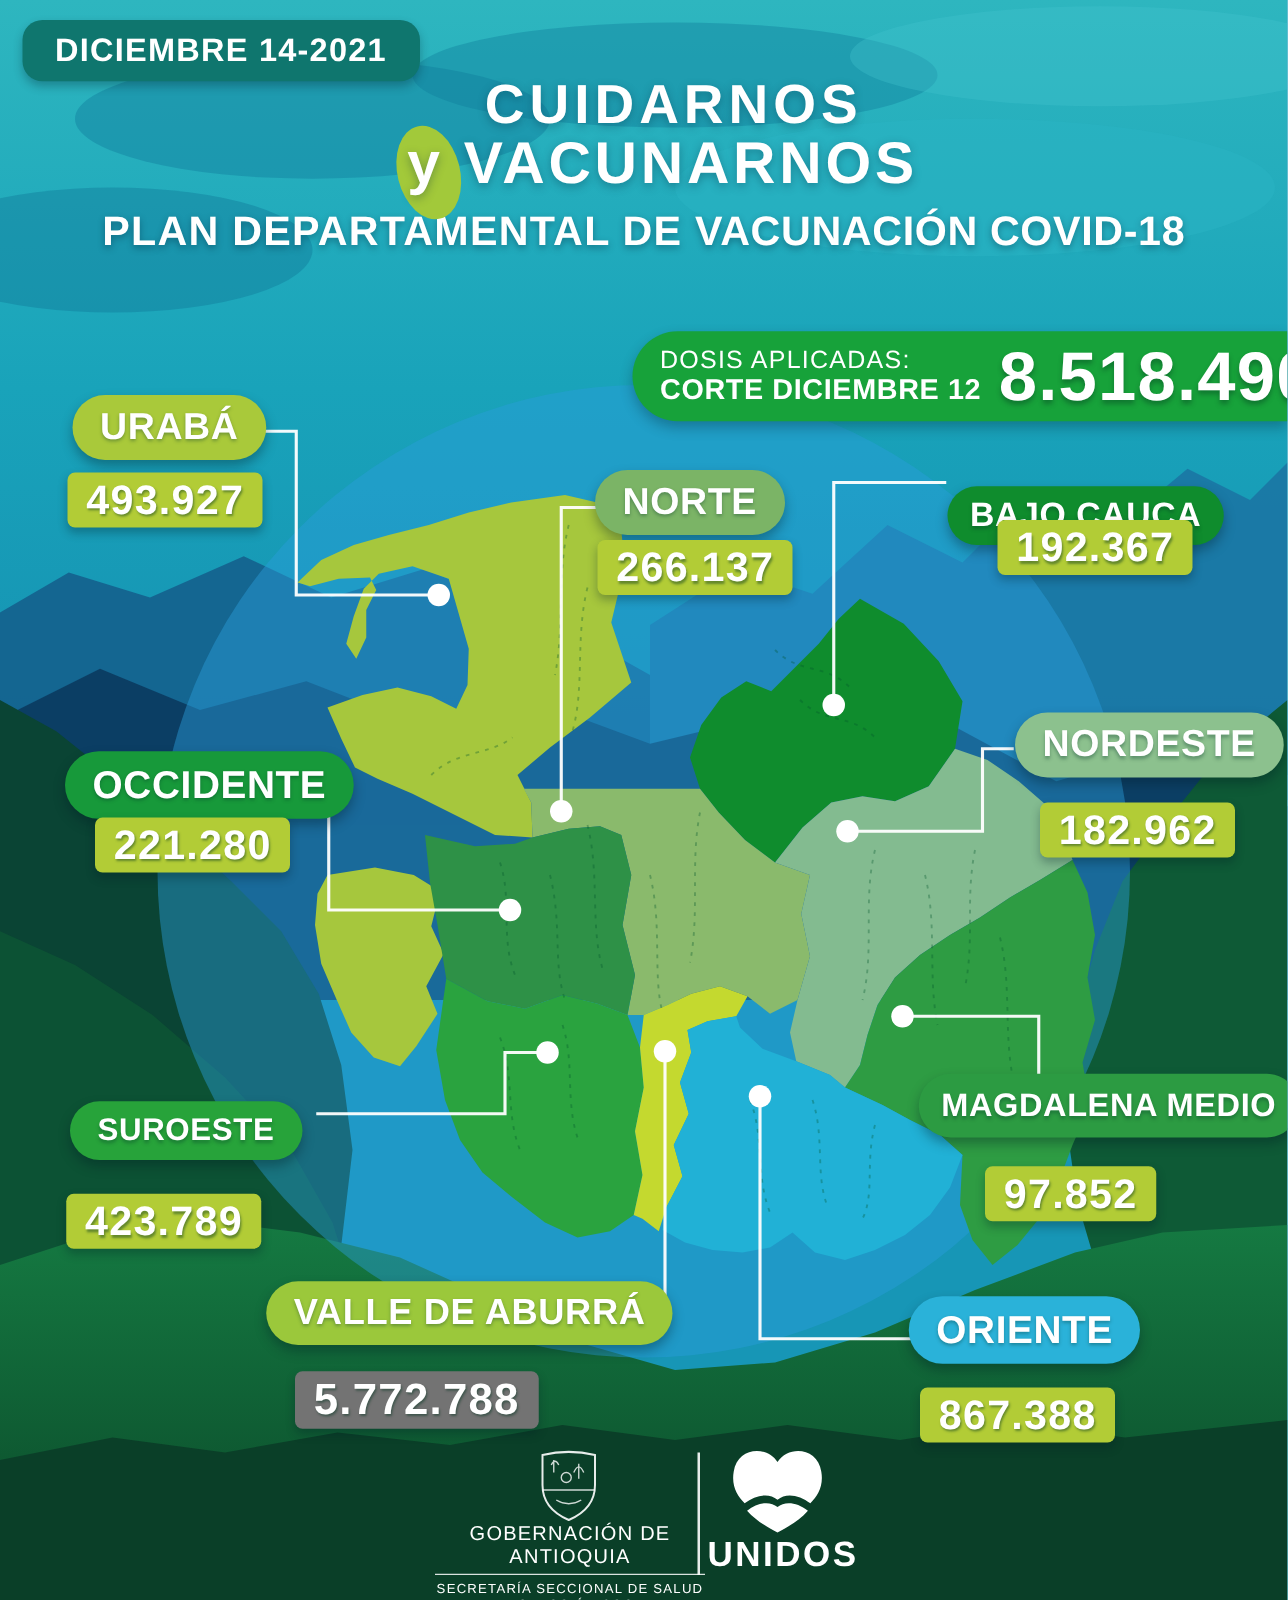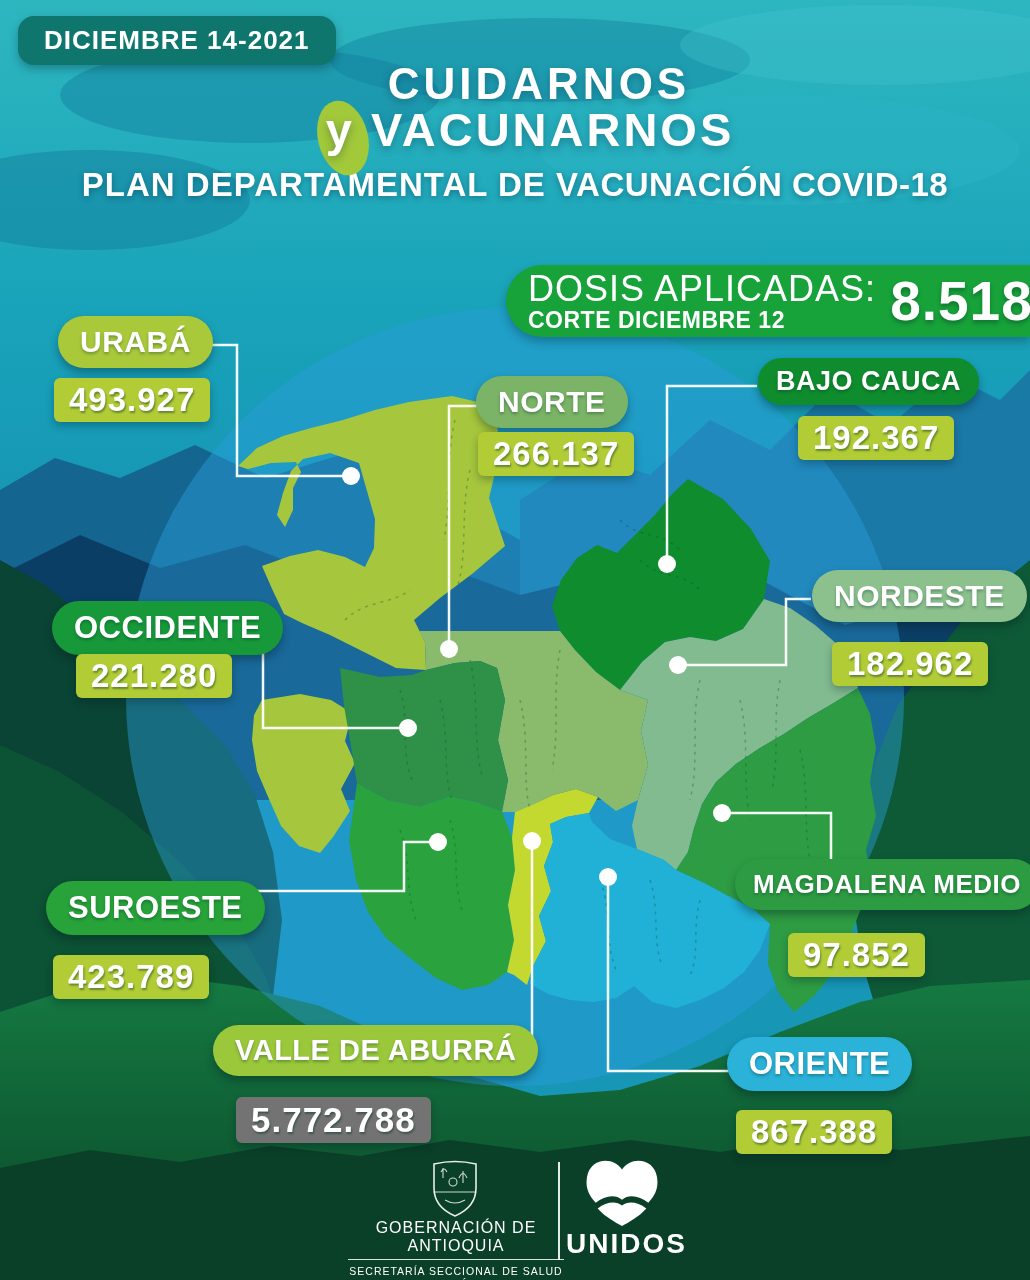--- a/index.html
+++ b/index.html
@@ -13,36 +13,36 @@
   .t2{position:relative;font-size:47px;font-weight:bold;letter-spacing:3px;line-height:1.02;
       text-shadow:0 3px 8px rgba(0,40,60,.35);margin-left:30px;}
   .t2 .yellipse{position:absolute;width:50px;height:76px;border-radius:50%;transform:rotate(-14deg);
       margin-left:-8px;margin-top:-6px;z-index:0;}
   .t2 .ych,.t2 .t2txt{position:relative;z-index:1;}
   .subtitle{font-size:33px;font-weight:bold;letter-spacing:1px;margin-top:12px;text-shadow:0 2px 6px rgba(0,40,60,.4);}
   .subtitle .sb{letter-spacing:0.5px;}
   .doses{position:absolute;right:0;top:265px;width:524px;height:72px;border-radius:36px 0 0 36px;
          display:flex;align-items:center;box-shadow:0 5px 10px rgba(0,30,40,.3);color:#fff;}
   .doses .col{margin-left:22px;line-height:1.05;white-space:nowrap;}
-  .doses .d1{font-size:36px;letter-spacing:1px;}
+  .doses .d1{font-size:20px;letter-spacing:1px;}
   .doses .d2{font-size:23px;font-weight:bold;letter-spacing:0.5px;}
   .doses .total{font-size:55px;font-weight:bold;margin-left:14px;letter-spacing:1px;text-shadow:0 3px 4px rgba(0,40,30,.35);}
   .pill{position:absolute;color:#fff;font-weight:bold;font-size:30px;letter-spacing:0.5px;
         padding:9px 22px;border-radius:999px;box-shadow:0 5px 9px rgba(0,25,35,.35);white-space:nowrap;
         text-shadow:0 2px 3px rgba(0,50,40,.35);}
   .numtag{position:absolute;color:#fff;font-weight:bold;font-size:33px;letter-spacing:1px;
         padding:3px 15px;border-radius:6px;box-shadow:0 4px 8px rgba(0,25,35,.3);white-space:nowrap;
         text-shadow:1px 2px 2px rgba(0,50,30,.45);}
   
   #pill-uraba{left:58px;top:316px;}        #num-uraba{left:54px;top:378px;}
   #pill-norte{left:476px;top:376px;}       #num-norte{left:478px;top:432px;}
   #pill-bajocauca{left:758px;top:358px;font-size:27px;padding:8px 18px;} #num-bajocauca{left:798px;top:416px;}
   #pill-occidente{left:52px;top:581px;font-size:31px;margin-top:20px;} #num-occidente{left:76px;top:654px;}
   #pill-nordeste{left:812px;top:570px;font-size:30px;} #num-nordeste{left:832px;top:642px;}
-  #pill-suroeste{left:46px;top:881px;font-size:31px;}  #num-suroeste{left:53px;top:955px;}
+  #pill-suroeste{left:56px;top:881px;font-size:25px;}  #num-suroeste{left:53px;top:955px;}
   #pill-magdalena{left:735px;top:859px;font-size:26px;padding:10px 18px;} #num-magdalena{left:788px;top:933px;}
   #pill-valle{left:213px;top:1025px;font-size:29px;}   #num-valle{left:236px;top:1097px;font-size:35px;}
   #pill-oriente{left:727px;top:1037px;font-size:31px;} #num-oriente{left:736px;top:1110px;}
   
   .gov{position:absolute;left:348px;top:1219px;width:216px;text-align:center;color:#fff;}
   .gov .g1{font-size:16px;letter-spacing:1px;border-bottom:1.5px solid rgba(255,255,255,.85);padding-bottom:4px;}
   .gov .g2{font-size:10.5px;letter-spacing:1px;margin-top:5px;}
   .gov .g3{font-size:10.5px;letter-spacing:1px;margin-top:1px;}
   .crest{position:absolute;left:431px;top:1158px;}
   .divider{position:absolute;left:558px;top:1162px;width:2px;height:98px;background:rgba(255,255,255,.9);}
@@ -183,21 +183,21 @@
     </div>
     <div class="total">8.518.490</div>
   </div>
 
   <div class="pill" id="pill-uraba" style="background: rgb(169, 201, 58);">URABÁ</div>
   <div class="numtag" id="num-uraba" style="background: rgb(178, 204, 54);">493.927</div>
 
   <div class="pill" id="pill-norte" style="background: rgb(123, 180, 102);">NORTE</div>
   <div class="numtag" id="num-norte" style="background: rgb(178, 204, 54);">266.137</div>
 
-  <div class="pill" id="pill-bajocauca" style="background: rgb(15, 140, 45);">BAJO CAUCA</div>
+  <div class="pill" id="pill-bajocauca" style="background: rgb(15, 140, 45); margin-top: 31px;">BAJO CAUCA</div>
   <div class="numtag" id="num-bajocauca" style="background: rgb(178, 204, 54);">192.367</div>
 
   <div class="pill" id="pill-occidente" style="background: rgb(23, 153, 58);">OCCIDENTE</div>
   <div class="numtag" id="num-occidente" style="background: rgb(178, 204, 54);">221.280</div>
 
   <div class="pill" id="pill-nordeste" style="background: rgb(140, 193, 142);">NORDESTE</div>
   <div class="numtag" id="num-nordeste" style="background: rgb(178, 204, 54);">182.962</div>
 
   <div class="pill" id="pill-suroeste" style="background: rgb(39, 163, 58);">SUROESTE</div>
   <div class="numtag" id="num-suroeste" style="background: rgb(178, 204, 54);">423.789</div>

